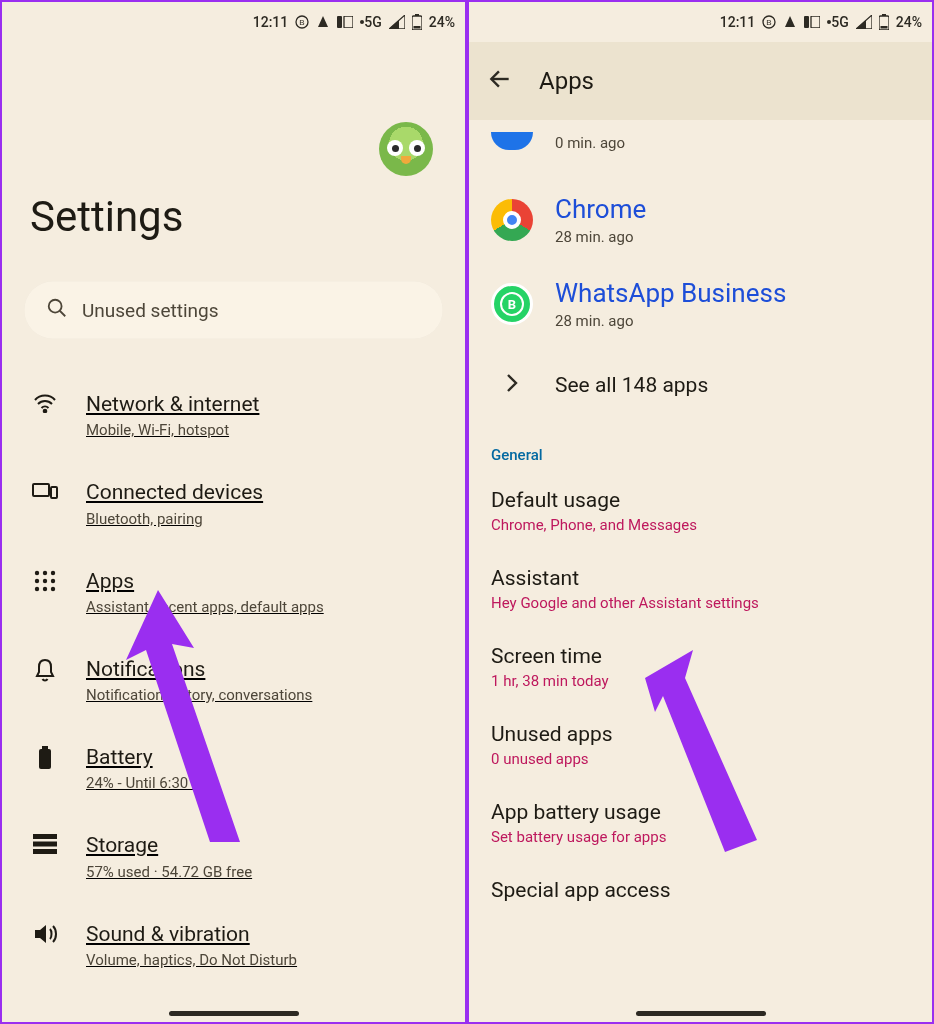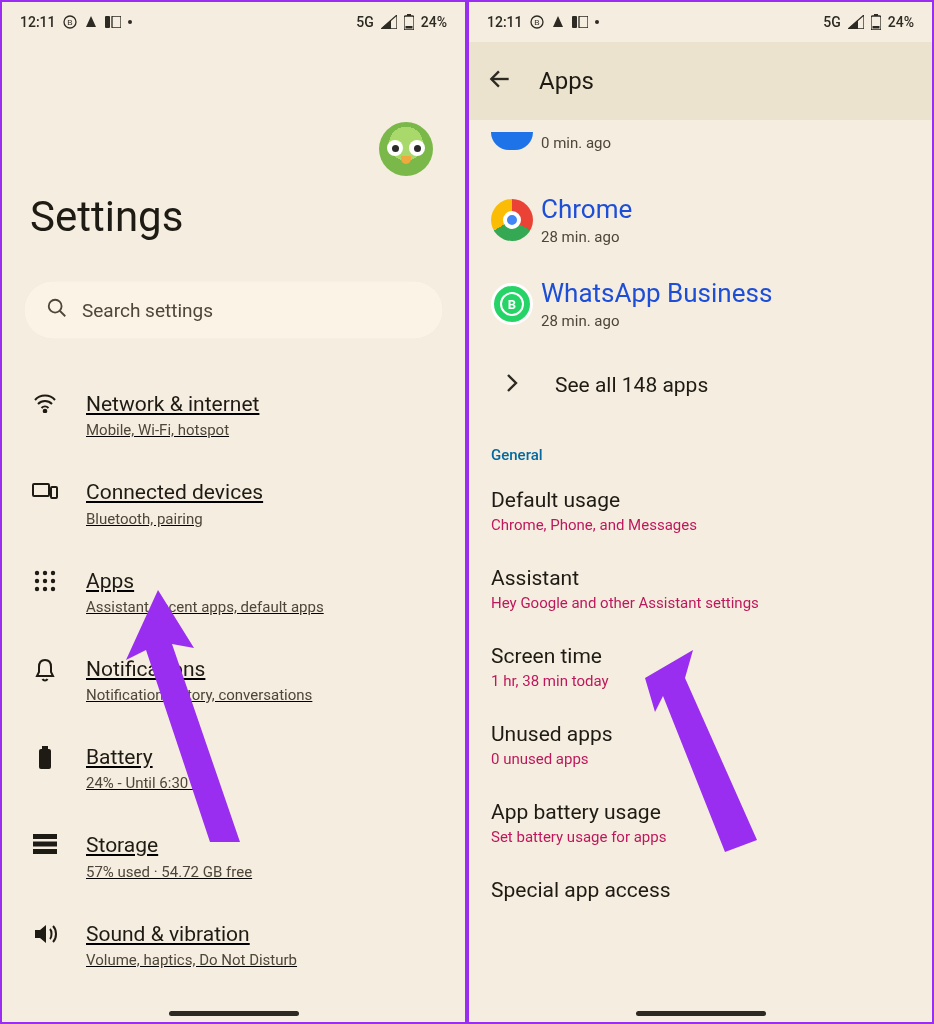--- a/index.html
+++ b/index.html
@@ -6,22 +6,22 @@
   html, body { width: 934px; height: 1024px; font-family: Roboto, "Helvetica Neue", Arial, sans-serif; }
   body { display: flex; background: #000; }
   .phone {
     width: 467px; height: 1024px; background: #f5eddf;
     border: 2px solid #9a2ef0; position: relative; overflow: hidden;
     display: flex; flex-direction: column;
   }
 
   
   .statusbar {
-    height: 40px; display: flex; justify-content: space-between;
-    align-items: center; padding: 0 18px; font-size: 14px; color: #2d2a23;
+    height: 40px; display: flex; justify-content: flex-end;
+    align-items: center; padding: 0 10px; font-size: 14px; color: #2d2a23;
     font-weight: 500;
   }
   .statusbar .left, .statusbar .right { display: flex; align-items: center; gap: 7px; }
   .sb-icon { display: inline-flex; align-items: center; justify-content: center; }
   .dot { width: 4px; height: 4px; border-radius: 50%; background: #2d2a23; }
 
   
   .home-ind {
     position: absolute; bottom: 6px; left: 50%; transform: translateX(-50%);
     width: 130px; height: 5px; background: #2d2a23; border-radius: 3px;
@@ -63,21 +63,21 @@
   .appbar {
     height: 78px; background:#ece3cf; display:flex; align-items:center;
     padding: 0 18px; gap: 26px;
   }
   .appbar .back { color:#2d2a23; }
   .appbar .title { font-size:24px; color:#1e1b14; }
 
   .apps-scroll { padding-bottom: 40px; }
 
   .approw {
-    display:flex; align-items:center; padding: 16px 22px; gap: 8px;
+    display:flex; align-items:center; padding: 16px 22px; gap: 22px;
   }
   .appicon { width:42px; height:42px; border-radius:50%; display:flex; align-items:center; justify-content:center; flex:0 0 42px;}
   .approw .text-col { flex:1; }
   .approw .title { font-size:26px; color:#1d4ed8; }
   .approw .sub   { font-size:15px; color:#4d4639; margin-top:4px; }
 
   .see-all { display:flex; align-items:center; padding: 26px 22px; gap:22px; }
   .see-all .chev { width:42px; display:flex; justify-content:center; color:#2d2a23; }
   .see-all .label { font-size:21px; color:#1e1b14; }
 
@@ -162,21 +162,21 @@
     <div class="beak"></div>
   </div>
 
   <h1 class="settings-title">Settings</h1>
 
   <div class="searchbar">
     <span><svg width="22" height="22" viewBox="0 0 24 24" fill="none" stroke="#4d4639" stroke-width="2">
           <circle cx="10" cy="10" r="7"></circle>
           <line x1="21" y1="21" x2="15" y2="15"></line>
         </svg></span>
-    <span class="search-label">Search settings</span>
+    <span class="search-label">Unused settings</span>
   </div>
 
   <div class="settings-list">
 
     <div class="srow">
       <div class="icon-col">
           <span><svg width="26" height="20" viewBox="0 0 24 20" fill="none" stroke="#1e1b14" stroke-width="2">
               <path d="M2 7 C7 1 17 1 22 7"></path>
               <path d="M5 11 C9 7 15 7 19 11"></path>
               <path d="M8.5 15 C10.5 13 13.5 13 15.5 15"></path>

